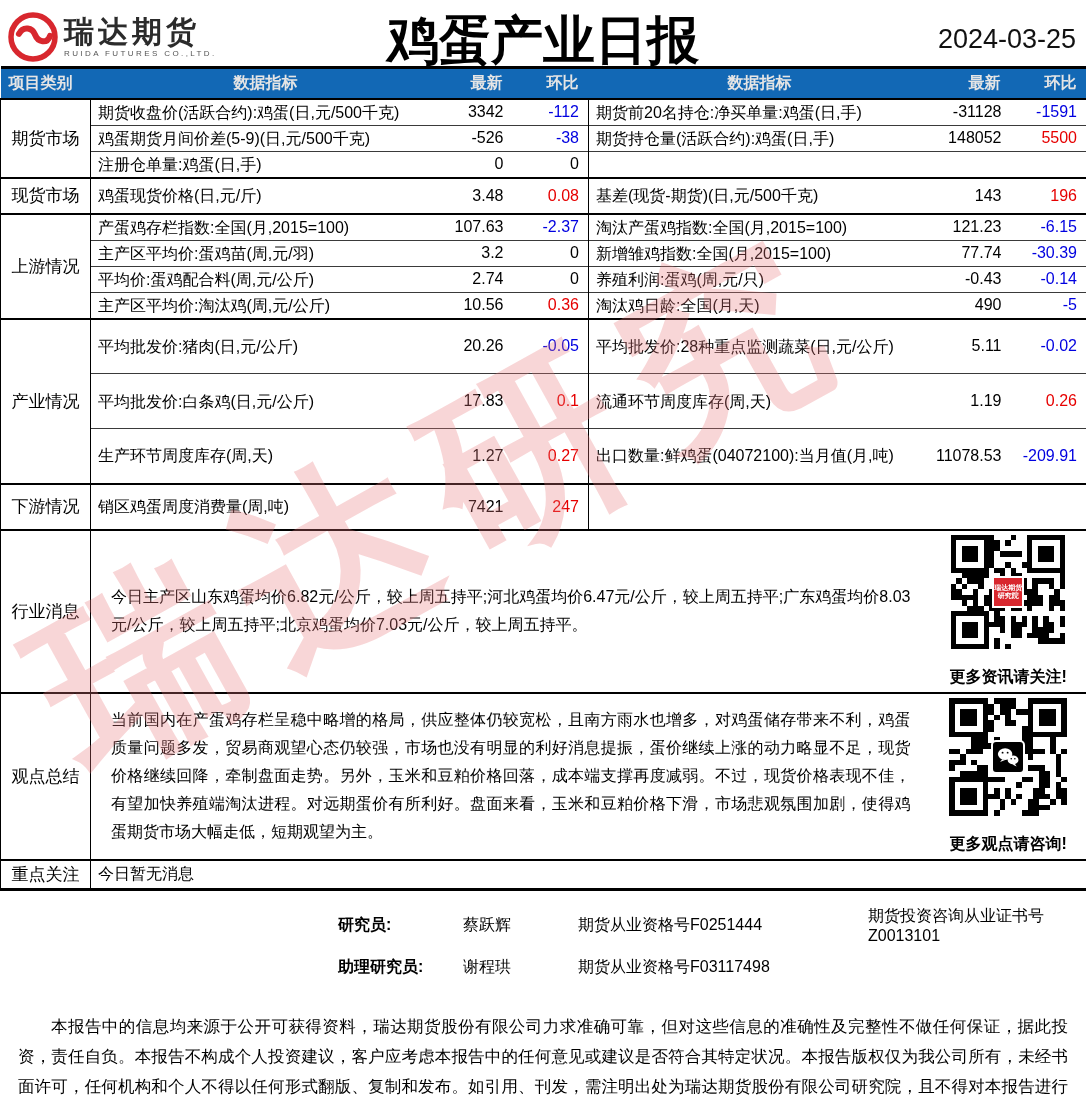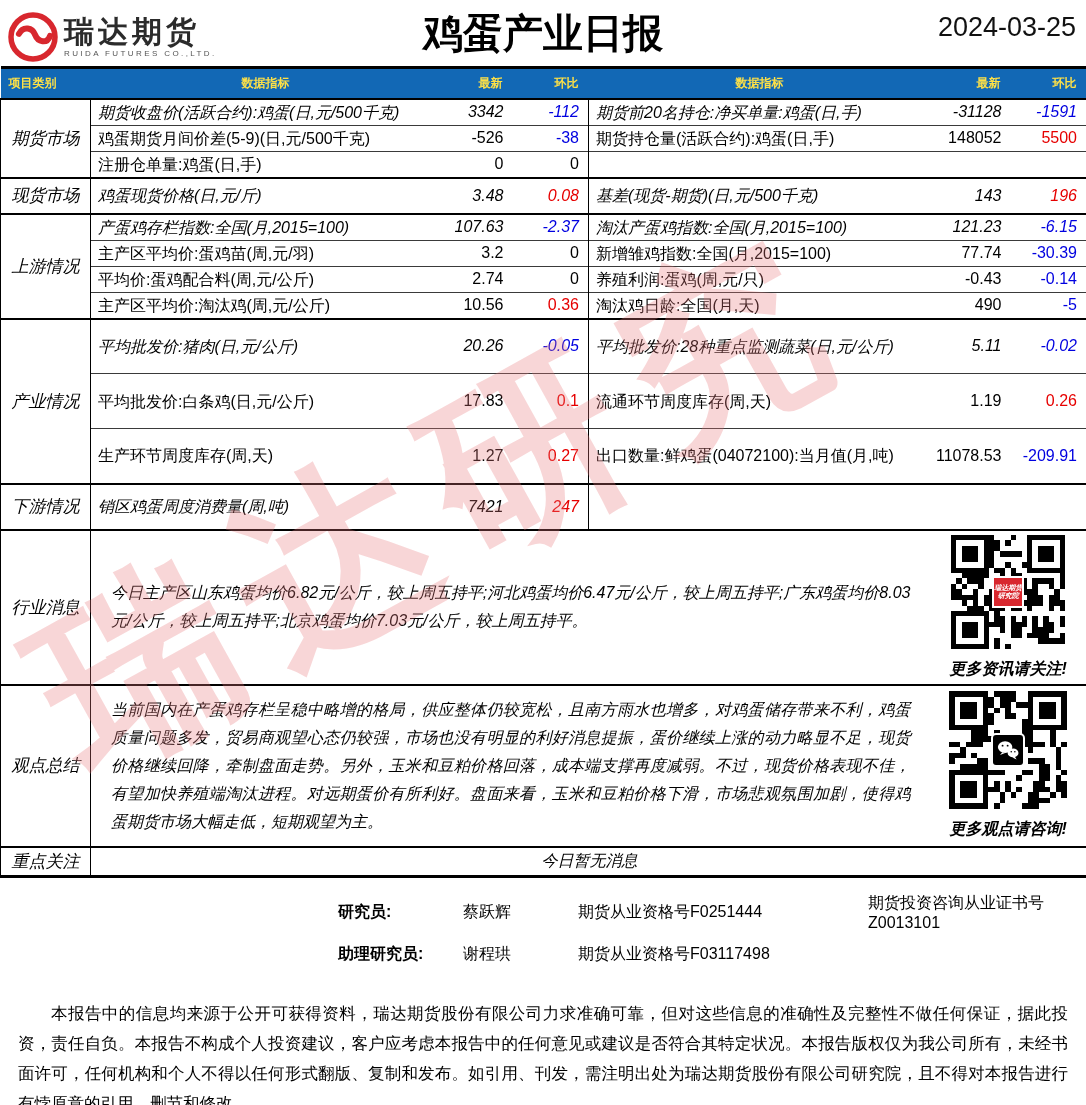--- a/index.html
+++ b/index.html
@@ -6,32 +6,32 @@
   body { background:#fff; font-family:"Liberation Sans", sans-serif; }
   .page { position:relative; width:1086px; height:1105px; background:#fff; overflow:hidden; }
 
   
   .hdr { position:relative; height:66px; }
   .logo { position:absolute; left:8px; top:12px; display:flex; align-items:center; }
   .logo-icon { width:50px; height:50px; }
   .logo-txt { margin-left:6px; }
   .logo-cn { font-size:30px; font-weight:bold; color:#2b2b2b; letter-spacing:4px; line-height:30px; }
   .logo-en { font-size:8px; color:#555; letter-spacing:2.4px; margin-top:2px; }
-  .title { position:absolute; left:0; right:0; top:6px; text-align:center; font-size:40px; font-weight:bold; color:#000; }
-  .date { position:absolute; right:10px; top:12px; font-size:27px; color:#111; }
+  .title { position:absolute; left:0; right:0; top:6px; text-align:center; font-size:52px; font-weight:bold; color:#000; }
+  .date { position:absolute; right:10px; top:24px; font-size:27px; color:#111; }
 
   
   table.report { width:1086px; border-collapse:collapse; table-layout:fixed; border-top:3px solid #000; border-bottom:3px solid #000; }
   table.report th, table.report td { overflow:hidden; }
-  thead th { background:#1268b5; color:#fde047; font-size:12px; font-weight:bold; height:31px; padding:2px 6px; }
+  thead th { background:#1268b5; color:#e5e5e5; font-size:16px; font-weight:bold; height:31px; padding:2px 6px; }
   th.h-cat { text-align:left; padding-left:8px; }
   th.h-ind { }
   th.h-num { text-align:right; padding-right:10px; }
   tbody td { font-size:16px; color:#000; padding:2px 5px; vertical-align:middle; border-top:1px solid #3a3a3a; }
-  tr.section-start td { border-top:2.5px solid #000;font-style:italic; }
+  tr.section-start td { border-top:2.5px solid #000; }
   td.cat { text-align:center; font-size:17px; border-right:1.5px solid #000; border-left:1.5px solid #000; }
   td.ind { text-align:left; padding-left:7px; line-height:21px; }
   td.num { text-align:right; padding-right:9px; }
   td.chg-pos { color:#e60000; }
   td.chg-neg { color:#0000e0; }
   td.mid { border-left:1.5px solid #000; }
   td.edge { border-right:1.5px solid #000; }
   tr.sec-futures td { height:26px; }
   tr.sec-spot td { height:36px; }
   tr.sec-upstream td { height:23px; }
@@ -41,22 +41,22 @@
   td.news-cell { height:152px; }
   td.sum-cell { height:157px; }
   td.qrcell { text-align:center; vertical-align:middle; padding:4px 0; }
   .qrwrap { position:relative; display:inline-block; }
   .qrwrap svg.qr { display:block; shape-rendering:crispEdges; }
   .qr-logo-red { position:absolute; left:50%; top:50%; transform:translate(-50%,-50%); width:32px; height:32px;
     background:#d8272e; border:2px solid #fff; color:#fff; font-size:7px; line-height:8px; font-weight:bold;
     display:flex; flex-direction:column; align-items:center; justify-content:center; }
   .qr-logo-wx { position:absolute; left:50%; top:50%; transform:translate(-50%,-50%); width:34px; height:34px;
     background:#000; border:2px solid #fff; border-radius:5px; display:flex; align-items:center; justify-content:center; }
-  .qr-caption { font-size:16px; font-weight:bold; margin-top:6px; color:#000; }
-  td.focus-cell { height:27px; text-align:center; padding-left:7px; }
+  .qr-caption { font-size:16px; font-weight:bold; margin-top:14px; color:#000; }
+  td.focus-cell { height:27px; text-align:left; padding-left:7px; }
 
   
   .risk-note { font-size:15px; color:#111; padding:8px 4px 2px 4px; }
   .researchers { margin:14px 0 0 338px; font-size:16px; color:#000; }
   .res-row { display:grid; grid-template-columns:125px 115px 290px auto; align-items:center; height:42px; }
   .res-label { font-weight:bold; }
   .disclaimer-h { margin:46px 0 0 20px; font-size:23px; font-weight:bold; color:#000; }
   .disclaimer-b { margin:22px 18px 0 18px; font-size:16.5px; line-height:30px; text-align:justify; text-indent:2em; color:#000; }
 
   

